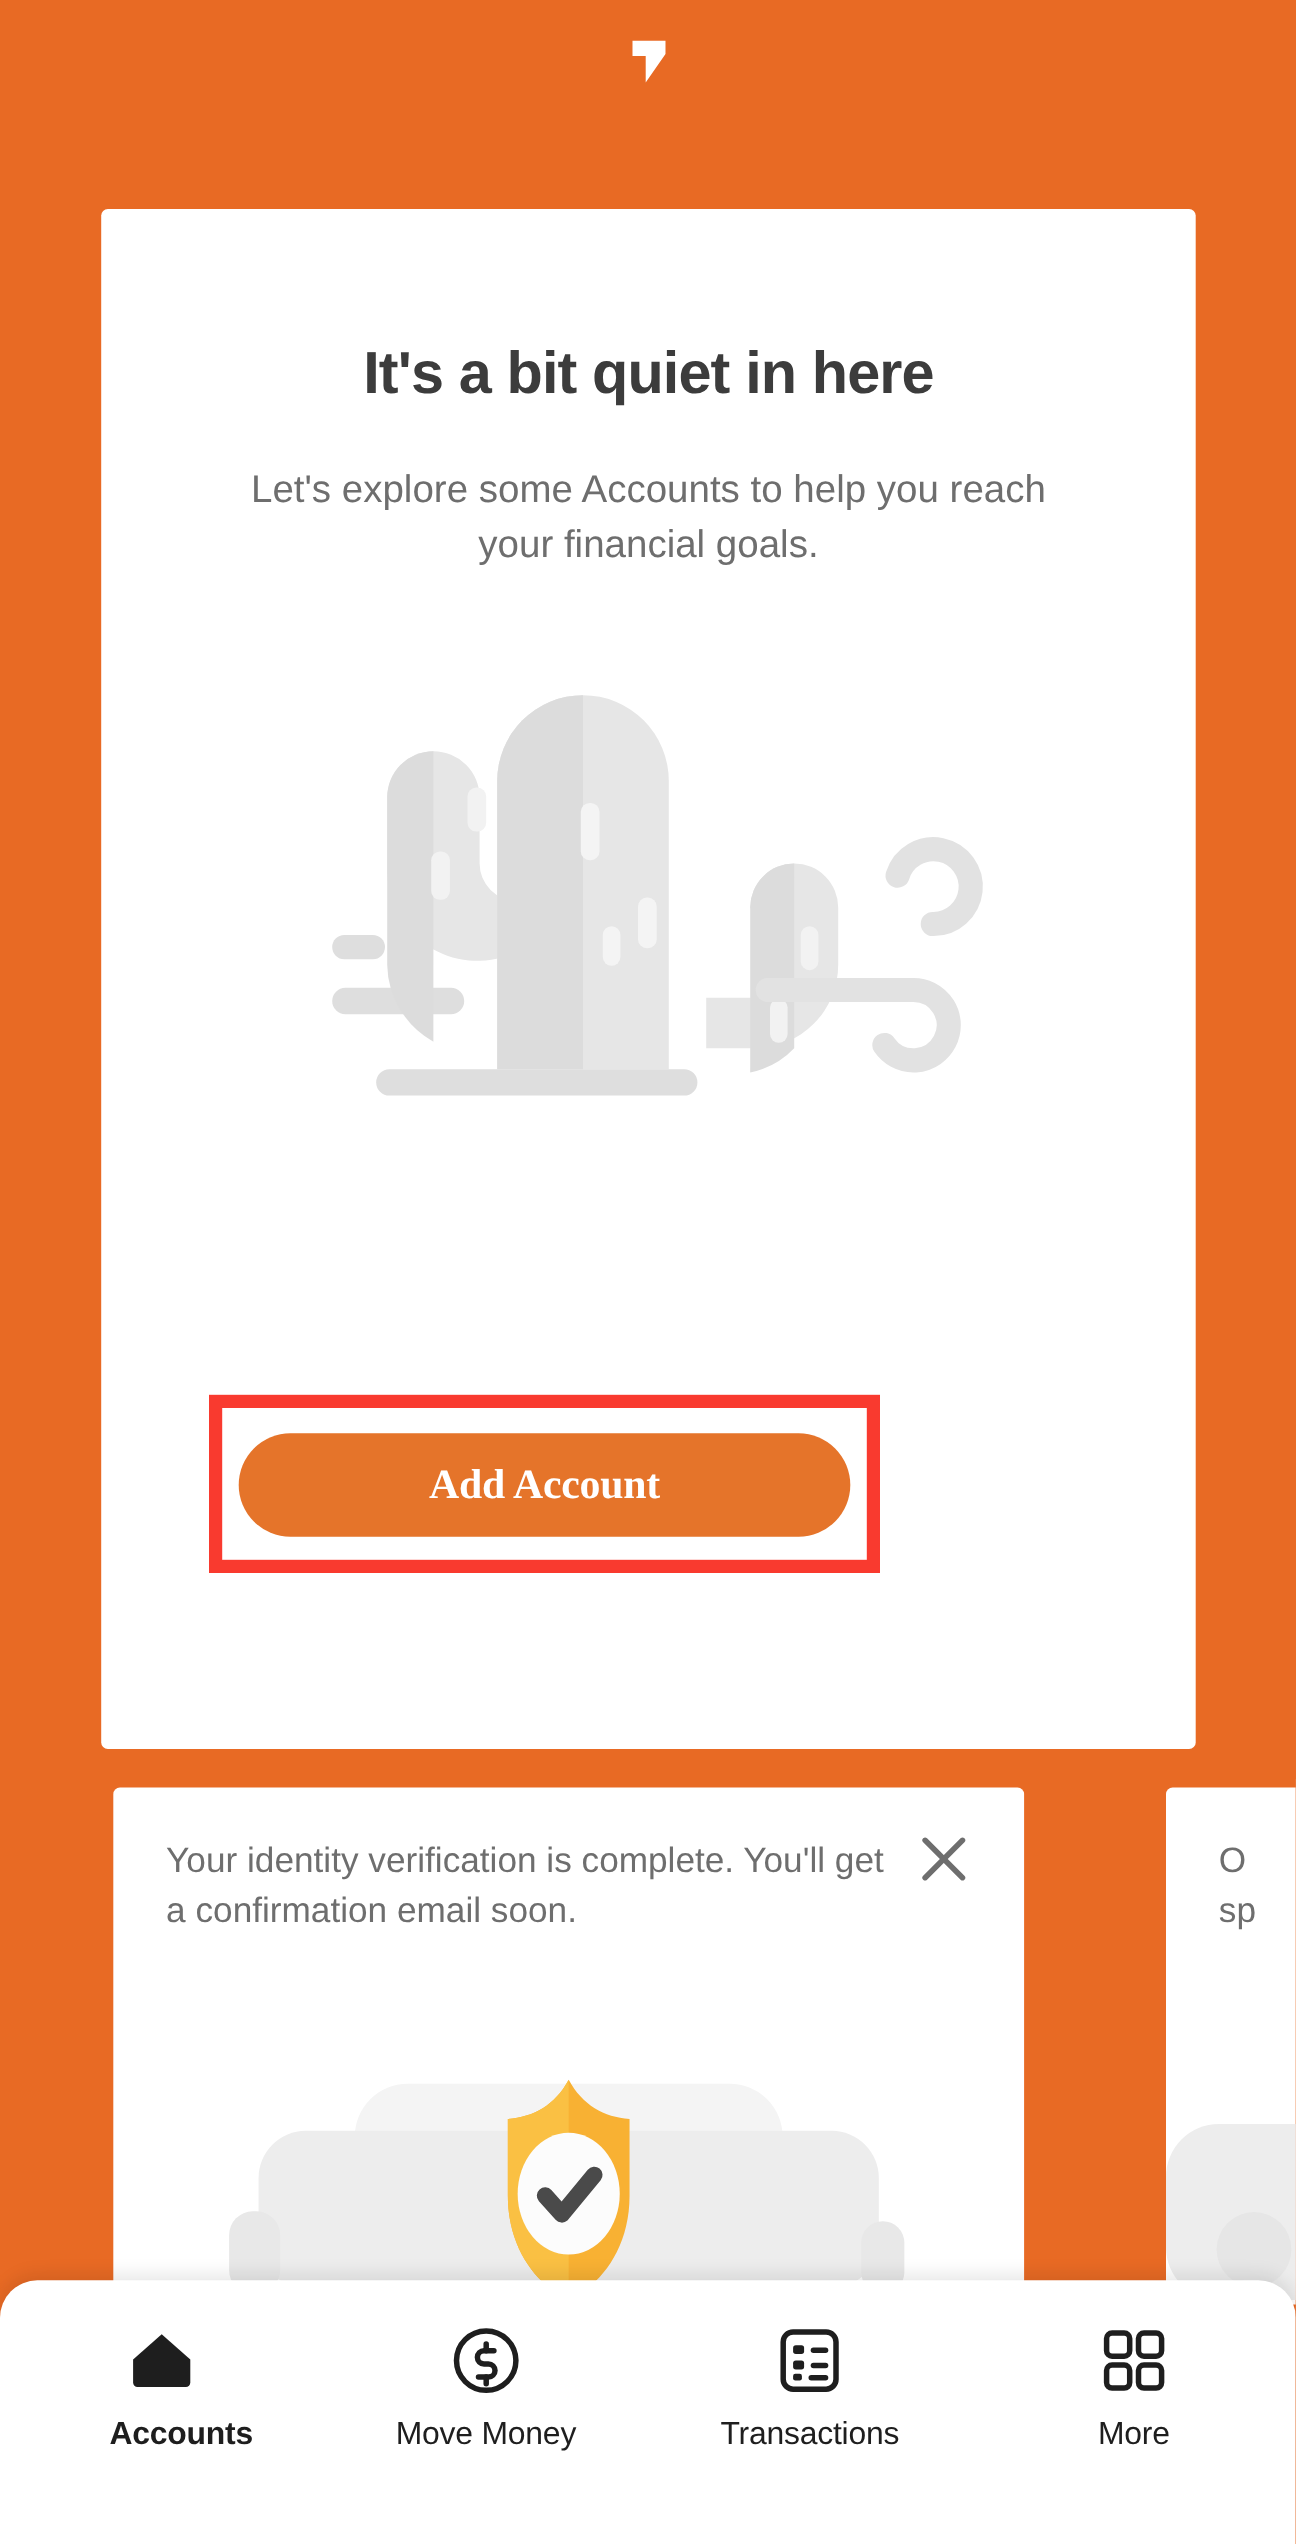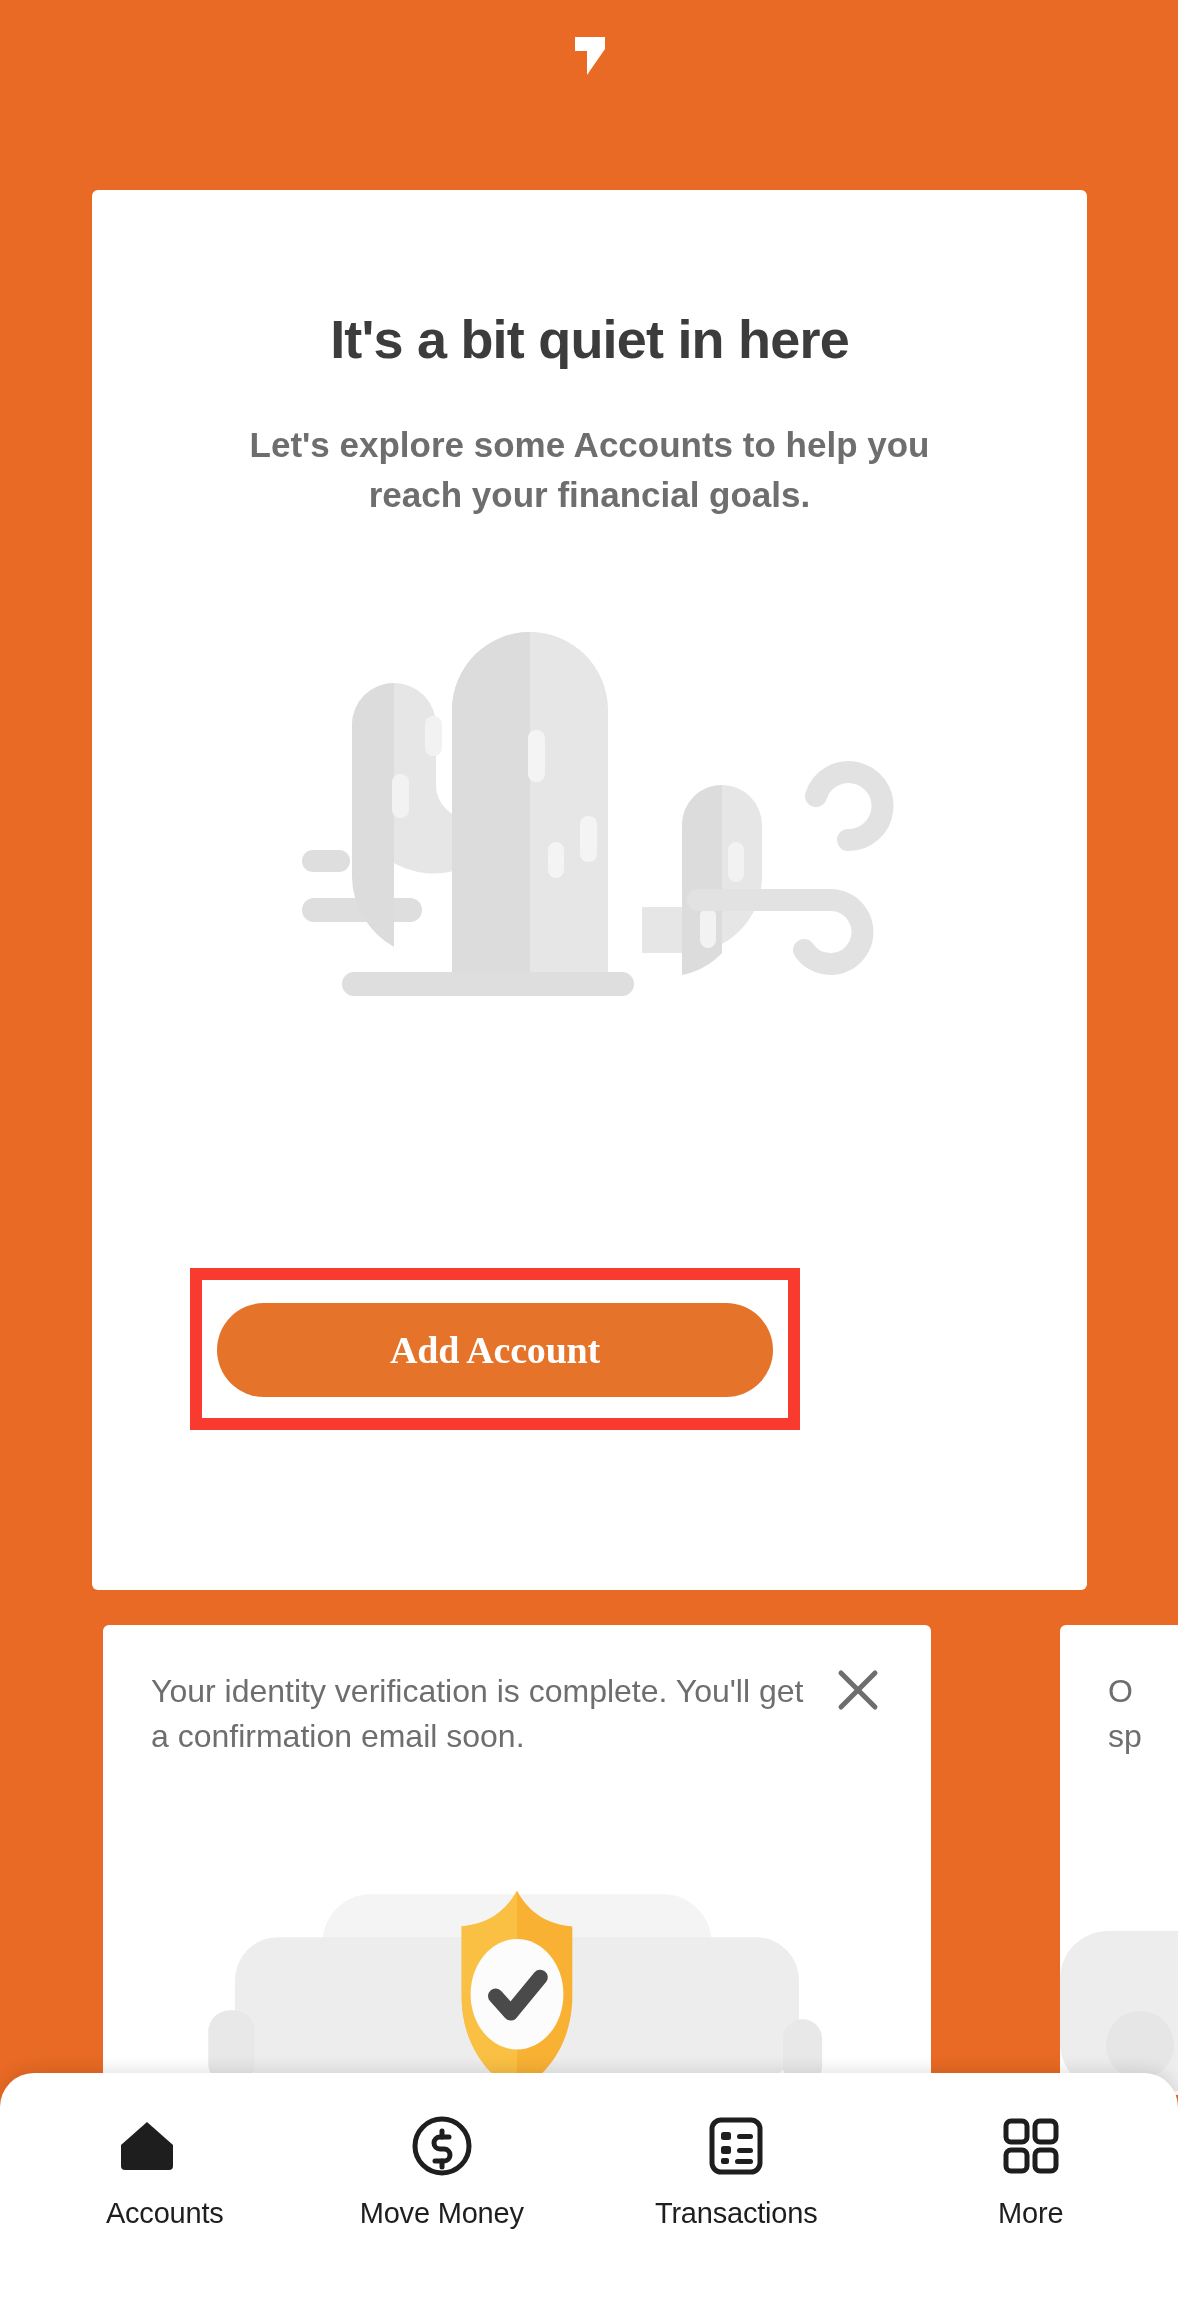--- a/index.html
+++ b/index.html
@@ -70,21 +70,21 @@
     color: #3C3C3C;
     letter-spacing: -0.8px;
   }
   .card-sub {
     position: absolute;
     top: 230px;
     left: 112px;
     width: 771px;
     text-align: center;
     font-size: 35px;
-    font-weight: 700;
+    font-weight: 400;
     color: #6E6E6E;
     line-height: 1.42;
   }
 
   
   .cactus-wrap {
     position: absolute;
     top: 400px;
     left: 0;
     width: 995px;
@@ -221,21 +221,21 @@
     justify-content: center;
   }
   .nav-label {
     margin-top: 20px;
     font-size: 29px;
     color: #1E1E1E;
     font-weight: 400;
     letter-spacing: -0.2px;
   }
   .nav-item.active .nav-label {
-    font-weight: 400;
+    font-weight: 700;
     margin-left: 35px;
   }
 </style>
 </head>
 <body>
 
 <div id="screen">
 
   <div class="logo-wrap">
     <span class="logo-mark">

